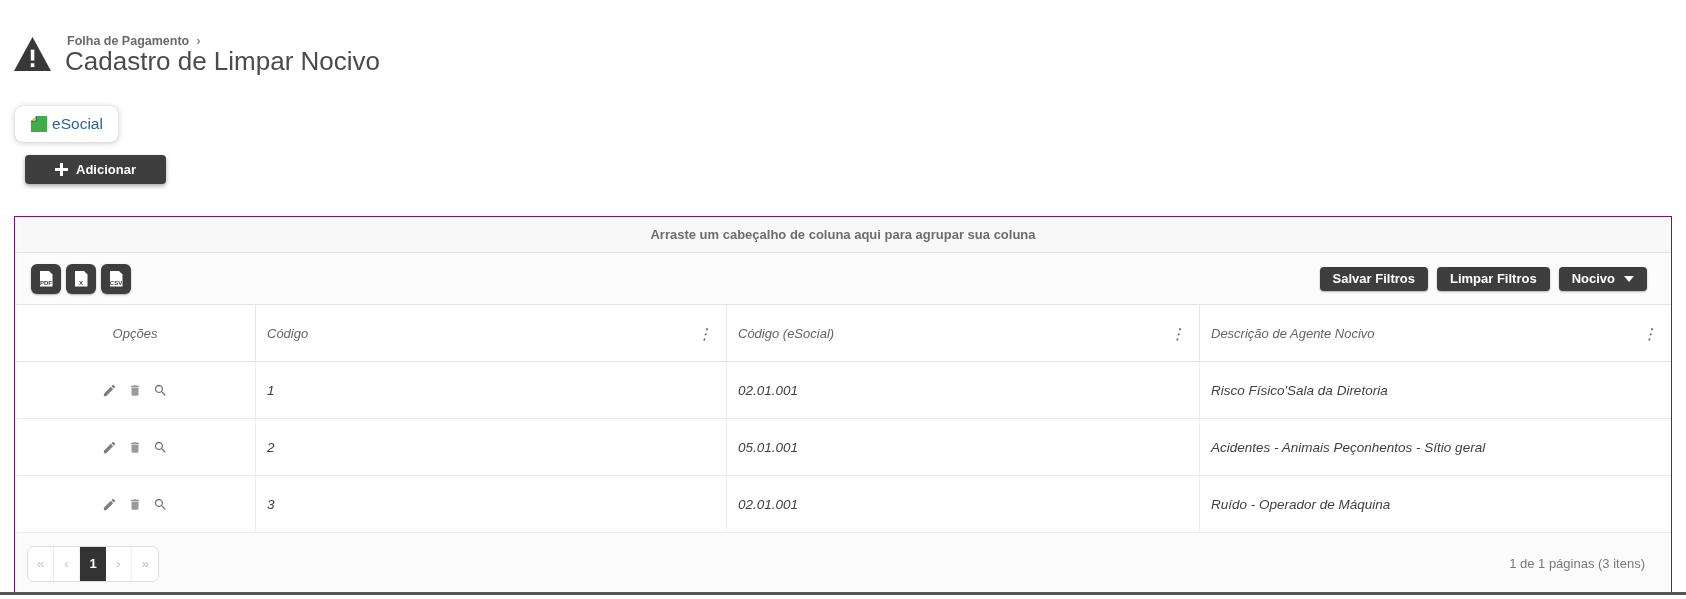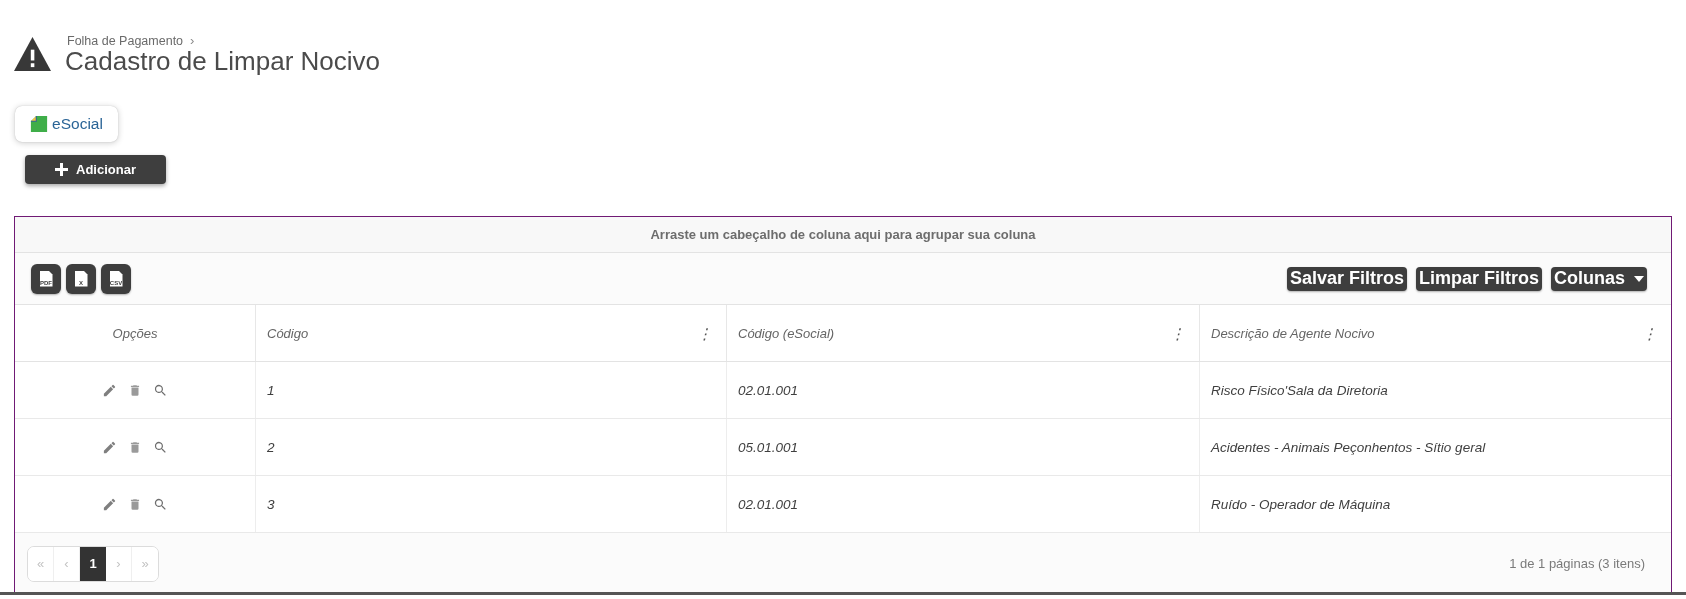--- a/index.html
+++ b/index.html
@@ -2,21 +2,21 @@
 <html><head>
 <meta charset="utf-8">
 <style>
   html,body{margin:0;padding:0;background:#fff;}
   .screen{position:relative;width:1686px;height:599px;background:#ffffff;
           font-family:"Liberation Sans",sans-serif;overflow:hidden;}
 
   
   .warning-icon{position:absolute;left:14px;top:37px;}
   .breadcrumb{position:absolute;left:67px;top:33px;font-size:12.5px;color:#6a6a6a;
-              display:flex;align-items:center;gap:7px;}
+              display:flex;align-items:center;gap:7px;font-weight:bold;}
   .breadcrumb .chev{color:#8a8a8a;font-size:13px;}
   .page-title{position:absolute;left:65px;top:46px;margin:0;font-size:26px;
               font-weight:400;color:#4b4b4b;}
 
   .esocial-btn{position:absolute;left:15px;top:106px;width:103px;height:36px;
                background:#fff;border:none;border-radius:7px;cursor:pointer;
                box-shadow:0 1px 6px rgba(0,0,0,.20),0 0 1px rgba(0,0,0,.25);
                display:flex;align-items:center;justify-content:center;gap:4px;
                font-family:inherit;}
   .esocial-btn .lbl{font-size:15.5px;color:#2a6496;}
@@ -40,21 +40,21 @@
   .export-group{display:flex;gap:5px;}
   .export-btn{width:30px;height:30px;background:#3e3e3e;border:none;border-radius:6px;
               display:flex;align-items:center;justify-content:center;cursor:pointer;
               box-shadow:0 1px 2px rgba(0,0,0,.3);padding:0;}
   .file-icon{position:relative;width:13px;height:16px;background:#fff;
              clip-path:polygon(0 0,9px 0,13px 4px,13px 16px,0 16px);}
   .file-label{position:absolute;bottom:1px;left:0;right:0;text-align:center;
               font-size:6px;font-weight:bold;color:#3e3e3e;letter-spacing:0;}
   .toolbar-spacer{flex:1;}
   .filter-btns{display:flex;gap:9px;align-items:center;}
-  .btn-dark{height:24px;padding:0 3px;background:#3e3e3e;color:#fff;font-size:18px;
+  .btn-dark{height:24px;padding:0 13px;background:#3e3e3e;color:#fff;font-size:13px;
             font-weight:bold;border:none;border-radius:4px;display:flex;
             align-items:center;gap:9px;cursor:pointer;box-shadow:0 1px 2px rgba(0,0,0,.3);
             font-family:inherit;}
   .caret-down{width:0;height:0;border-left:5px solid transparent;
               border-right:5px solid transparent;border-top:6px solid #fff;display:inline-block;}
 
   .thead,.trow{display:grid;grid-template-columns:240px 471px 473px 1fr;font-style:italic;}
   .thead{height:56px;border-bottom:1px solid #e3e3e3;background:#fff;}
   .th{display:flex;align-items:center;padding:0 11px;font-size:13px;color:#656565;
       cursor:pointer;}
@@ -142,21 +142,21 @@
       </div>
       <div class="toolbar-spacer"></div>
       <div class="filter-btns">
         <button class="btn-dark">
           <span>Salvar Filtros</span>
         </button>
         <button class="btn-dark">
           <span>Limpar Filtros</span>
         </button>
         <button class="btn-dark">
-          <span>Colunas</span>
+          <span>Nocivo</span>
           <span class="caret-down"></span>
         </button>
       </div>
     </div>
 
     <div class="thead">
       <div class="th center">
         <span>Opções</span>
       </div>
       <div class="th">

